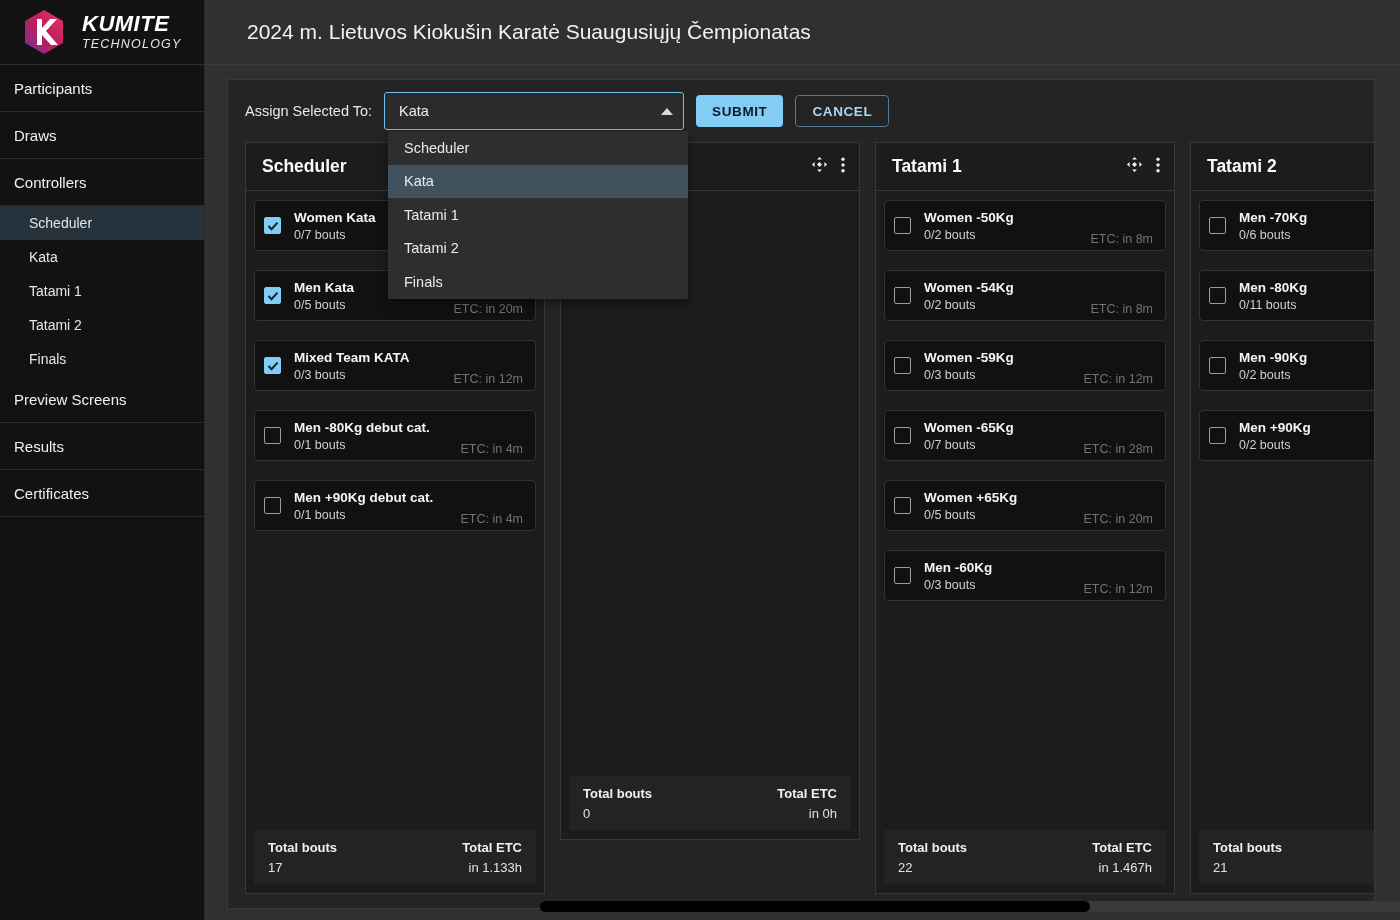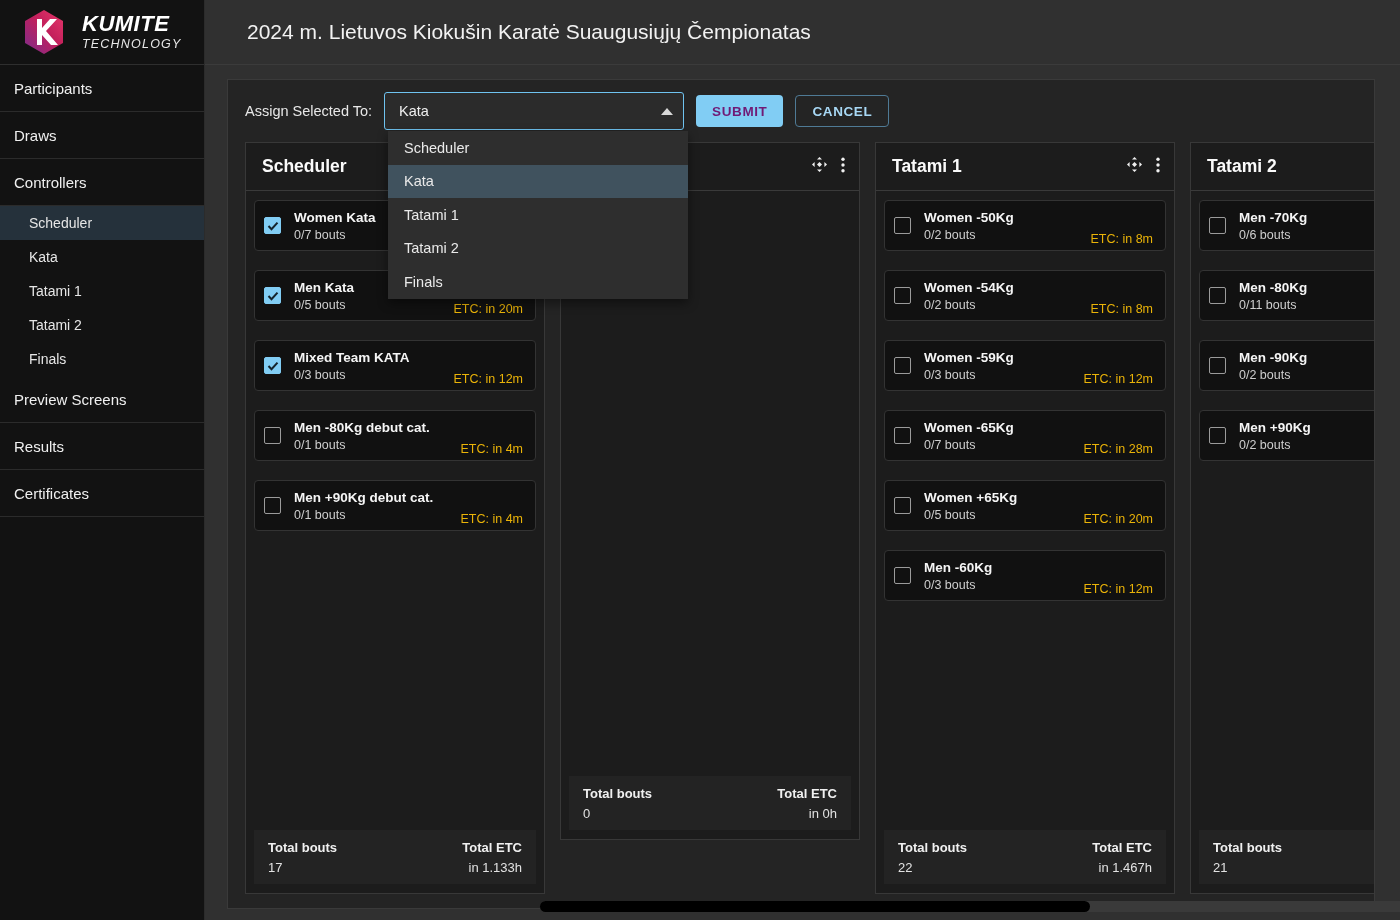--- a/index.html
+++ b/index.html
@@ -84,21 +84,21 @@
   }
   .caret-up {
     width: 0; height: 0; border-left: 6px solid transparent;
     border-right: 6px solid transparent; border-bottom: 7px solid #d8d8d8;
   }
   .btn {
     height: 32px; padding: 0 16px; border-radius: 4px;
     font-size: 13.5px; font-weight: 700; letter-spacing: 0.6px;
     display: flex; align-items: center; cursor: pointer;
   }
-  .btn-submit { background: #81cdf4; color: #701a75; border: none; }
+  .btn-submit { background: #81cdf4; color: #0f172a; border: none; }
   .btn-cancel {
     background: transparent; color: #a8d8f5; border: 1px solid #4f7a95;
   }
 
   
   .dropdown {
     position: absolute; left: 160px; top: 51px; width: 300px;
     background: #2e2e2e; z-index: 90;
     box-shadow: 0 4px 10px rgba(0,0,0,0.45);
   }
@@ -142,21 +142,21 @@
   .cb.off { border: 1.6px solid #9b9b9b; background: transparent; }
   .cb.on {
     background: #81cdf4; border: 1px solid #81cdf4;
     display: flex; align-items: center; justify-content: center;
   }
   .cb.on svg { display: block; }
   .card-text { flex: 1; display: flex; flex-direction: column; gap: 3px; }
   .card-title { font-size: 13.5px; font-weight: 700; color: #f5f5f5; }
   .card-sub { font-size: 12.5px; color: #cfcfcf; }
   .card-etc {
-    font-size: 12.5px; color: #eab308; align-self: flex-end;
+    font-size: 12.5px; color: #737373; align-self: flex-end;
     margin-bottom: 4px; white-space: nowrap;
   }
 
   .col-foot {
     min-height: 54px; background: #232323; margin: 0 8px 9px 8px;
     display: flex; align-items: center; justify-content: space-between;
     padding: 0 14px;
   }
   .foot-block { display: flex; flex-direction: column; gap: 5px; }
   .foot-block.right { align-items: flex-end; }

